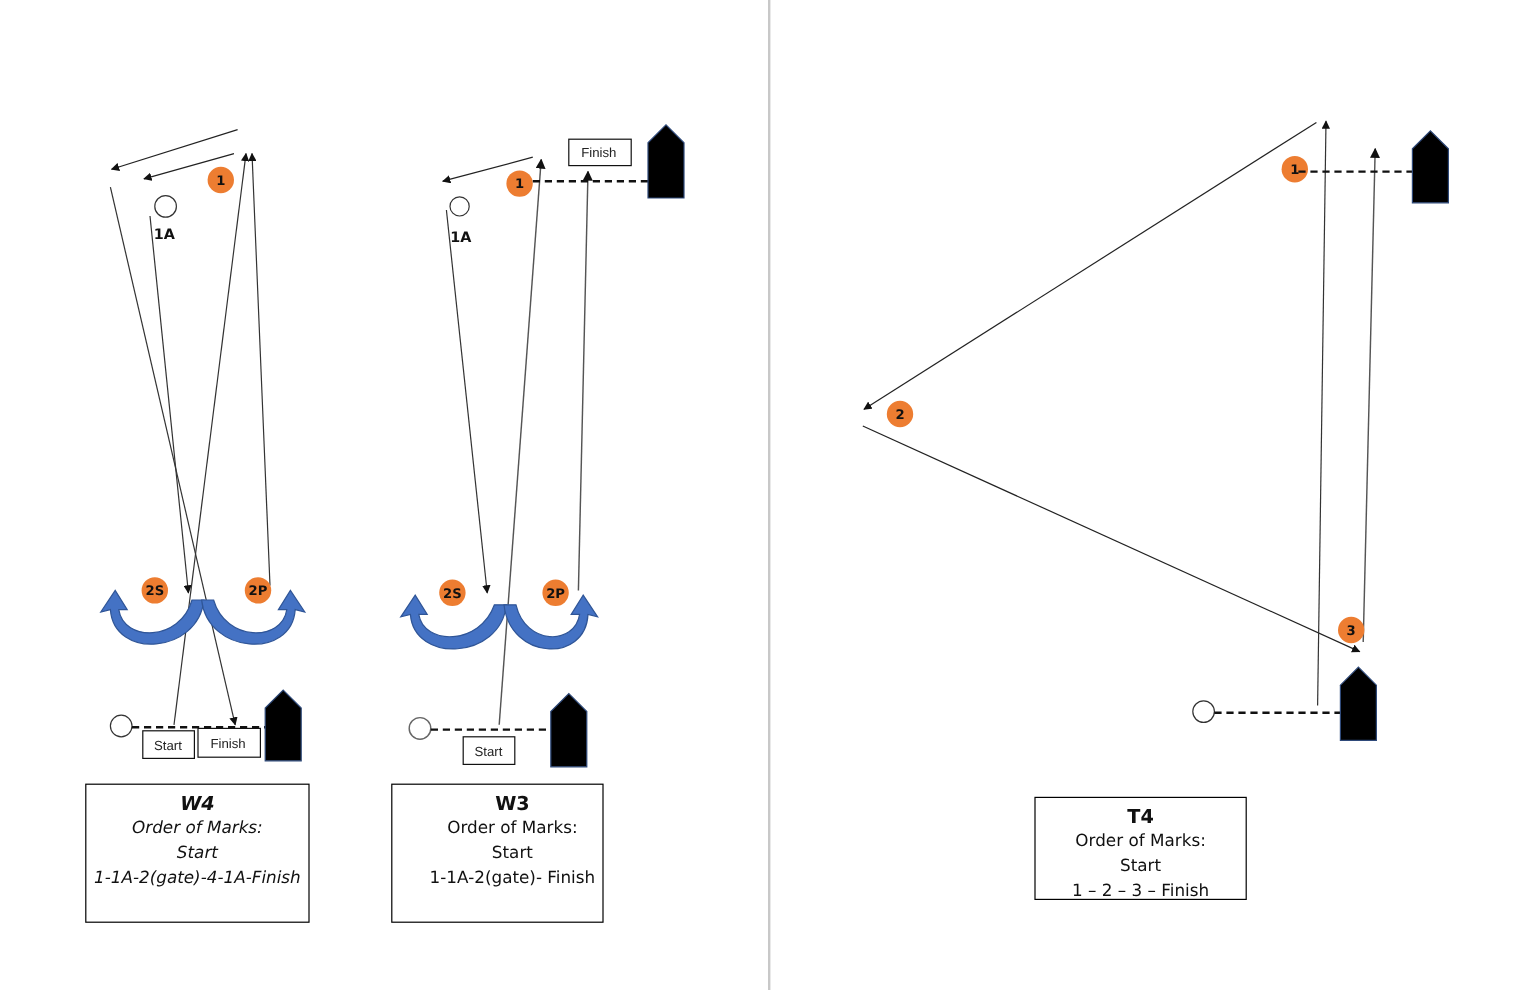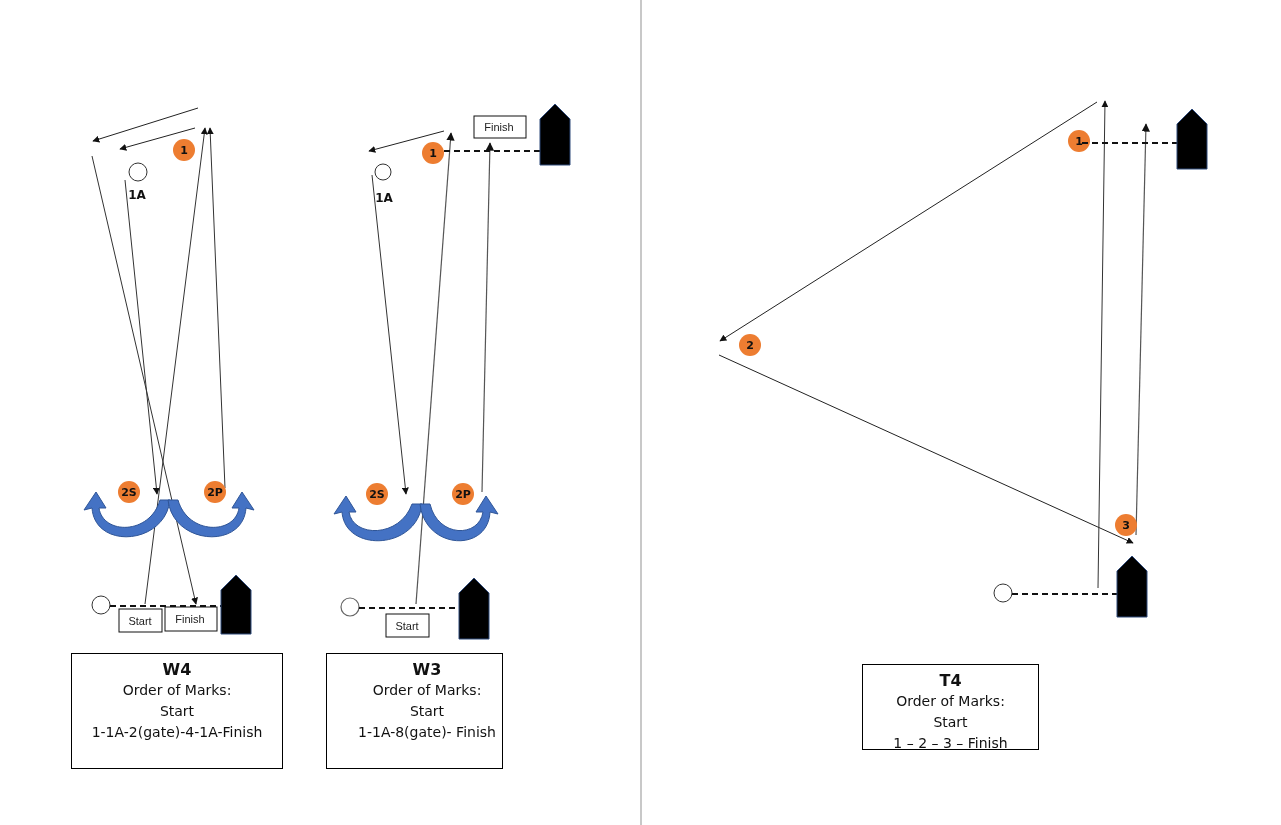--- a/index.html
+++ b/index.html
@@ -100,32 +100,32 @@
 
     <circle cx="1126" cy="525" r="11" fill="#ed7d31"></circle>
     <text class="mark-num" x="1126" y="529" text-anchor="middle">3</text>
 
     <circle cx="1003" cy="593" r="9" fill="#fff" stroke="#333" stroke-width="1"></circle>
     <line x1="1012" y1="594" x2="1117" y2="594" stroke="#111" stroke-width="2" stroke-dasharray="6,4"></line>
     <path d="M1117,617 L1117,571 L1132,556 L1147,571 L1147,617 Z" fill="#000" stroke="#2f4a7a" stroke-width="1"></path>
   </g>
 </svg>
 
-<div class="legend" style="left:71px; top:653px; width:212px; height:116px;">
+<div class="legend" style="left:71px; top:653px; width:187px; height:116px;font-style:italic;">
   <div class="title">W4</div>
   <div>Order of Marks:</div>
   <div>Start</div>
   <div>1-1A-2(gate)-4-1A-Finish</div>
 </div>
 
 <div class="legend" style="left:326px; top:653px; width:177px; height:116px;padding-left:25px;">
   <div class="title">W3</div>
   <div>Order of Marks:</div>
   <div>Start</div>
-  <div>1-1A-8(gate)- Finish</div>
+  <div>1-1A-2(gate)- Finish</div>
 </div>
 
 <div class="legend" style="left:862px; top:664px; width:177px; height:86px;">
   <div class="title">T4</div>
   <div>Order of Marks:</div>
   <div>Start</div>
   <div>1 – 2 – 3 – Finish</div>
 </div>
 
 </body></html>

